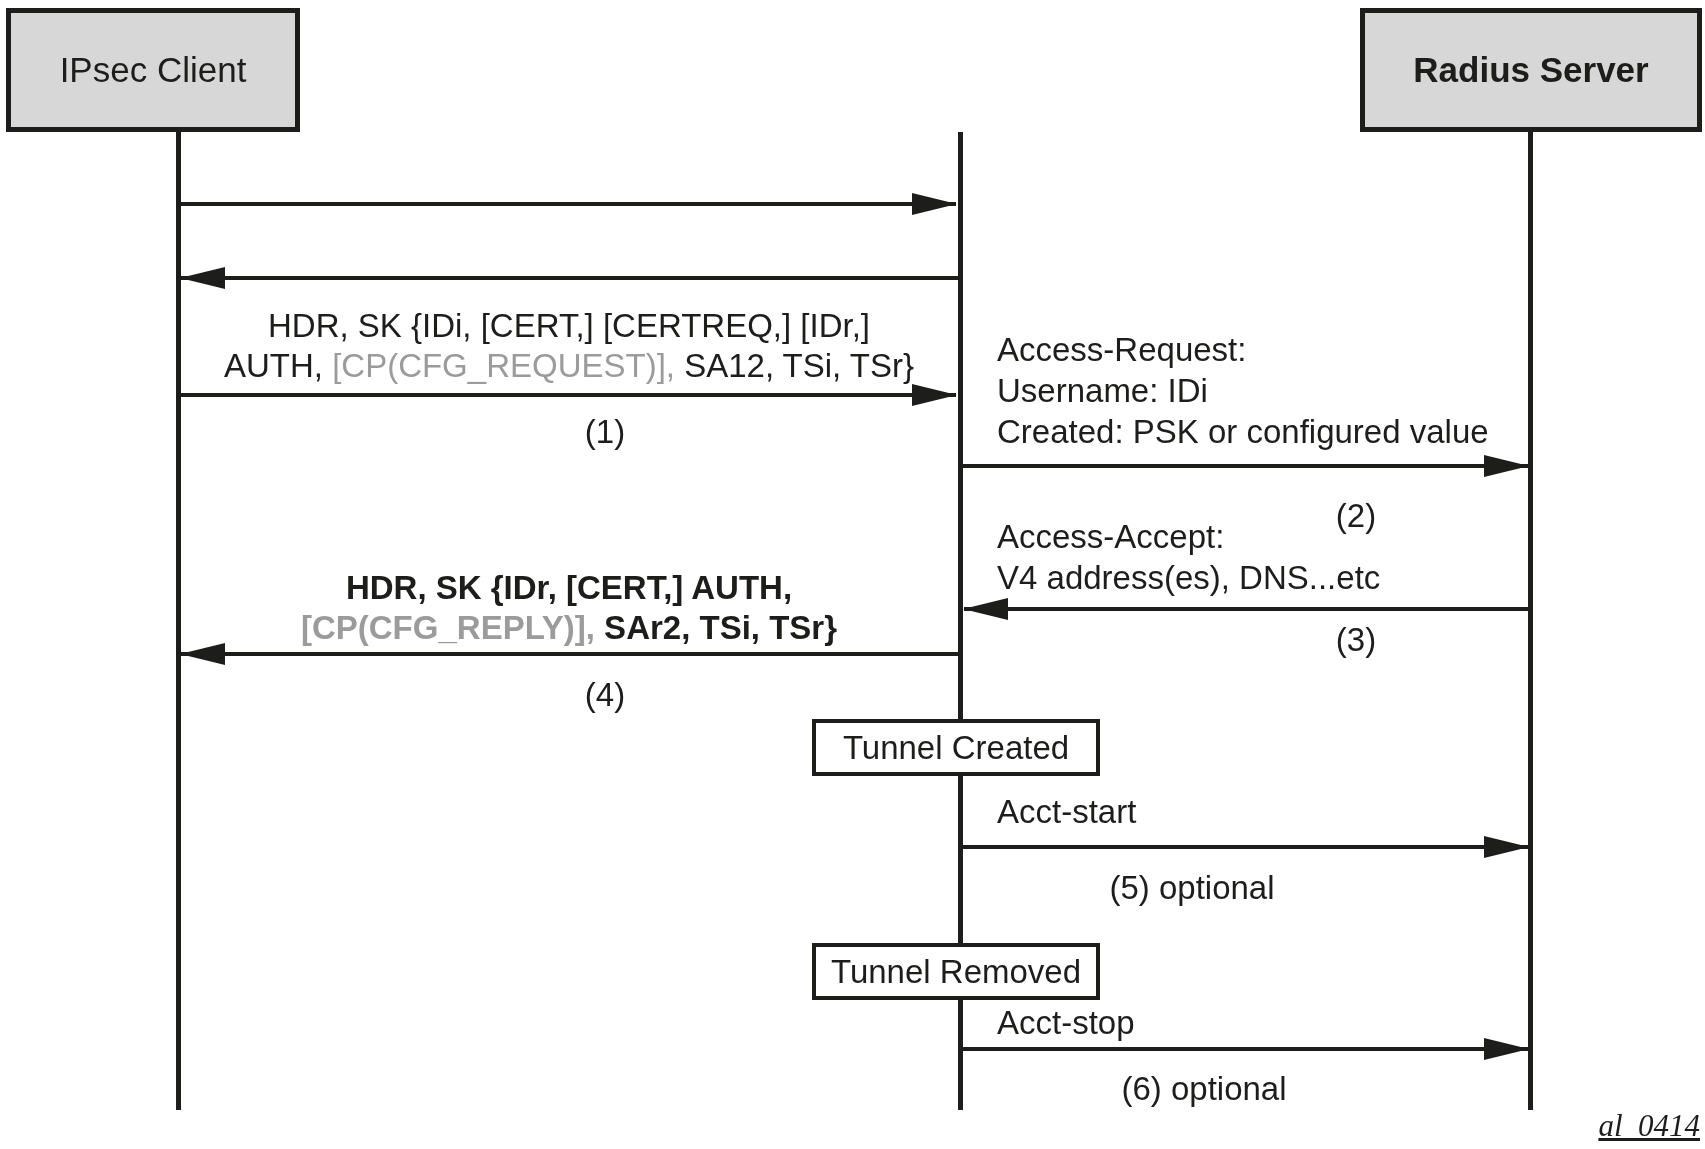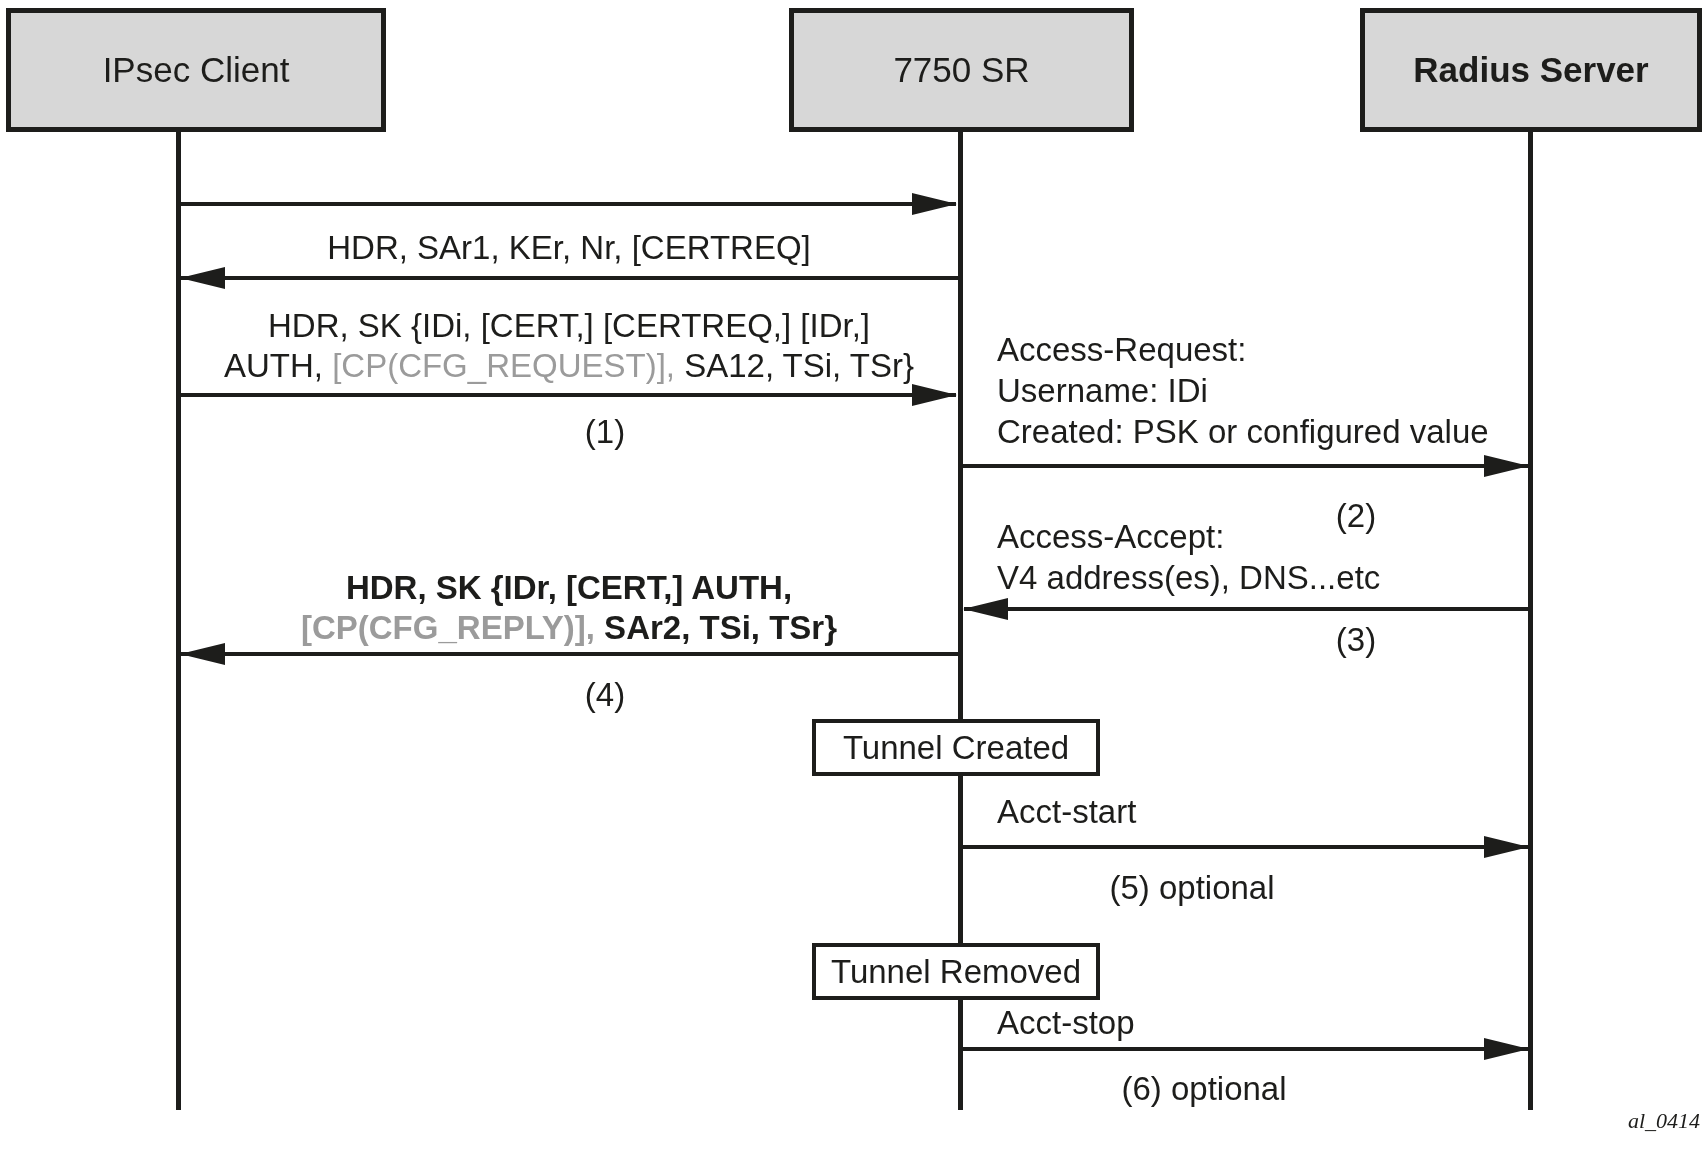--- a/index.html
+++ b/index.html
@@ -68,48 +68,45 @@
     font-size:33px;
     z-index:2;
     white-space:nowrap;
   }
   .watermark{
     position:absolute;
     left:1700px;top:1108px;
     transform:translateX(-100%);
     font-family:"Liberation Serif","DejaVu Serif",serif;
     font-style:italic;
-    font-size:22px;
+    font-size:31px;
     white-space:nowrap;
+    text-decoration:underline;
   }
 </style>
 </head>
 <body>
 
 <div class="diagram">
 
-  <div class="actor" style="left:6px;width:380px;">
+  <div class="actor" style="left:6px;width:294px;">
     <span>IPsec Client</span>
-  </div>
-  <div class="actor" style="left:789px;width:345px;">
-    <span>7750 SR</span>
   </div>
   <div class="actor" style="left:1360px;width:342px;font-weight:bold;">
     <span>Radius Server</span>
   </div>
 
   <div class="lifeline" style="left:176px;"></div>
   <div class="lifeline" style="left:958px;"></div>
   <div class="lifeline" style="left:1528px;"></div>
 
   <div class="arrow" style="left:178px;top:202px;width:778px;">
     <i class="head right"></i>
   </div>
 
-  <div class="lbl center" style="left:569px;top:228px;">HDR, SAr1, KEr, Nr, [CERTREQ]</div>
   <div class="arrow" style="left:181px;top:276px;width:779px;">
     <i class="head left"></i>
   </div>
 
   <div class="lbl center" style="left:569px;top:306px;">
     <span>HDR, SK {IDi, [CERT,] [CERTREQ,] [IDr,]</span><br>
     <span>AUTH, </span><span class="muted">[CP(CFG_REQUEST)],</span><span> SA12, TSi, TSr}</span>
   </div>
   <div class="arrow" style="left:178px;top:393px;width:778px;">
     <i class="head right"></i>

